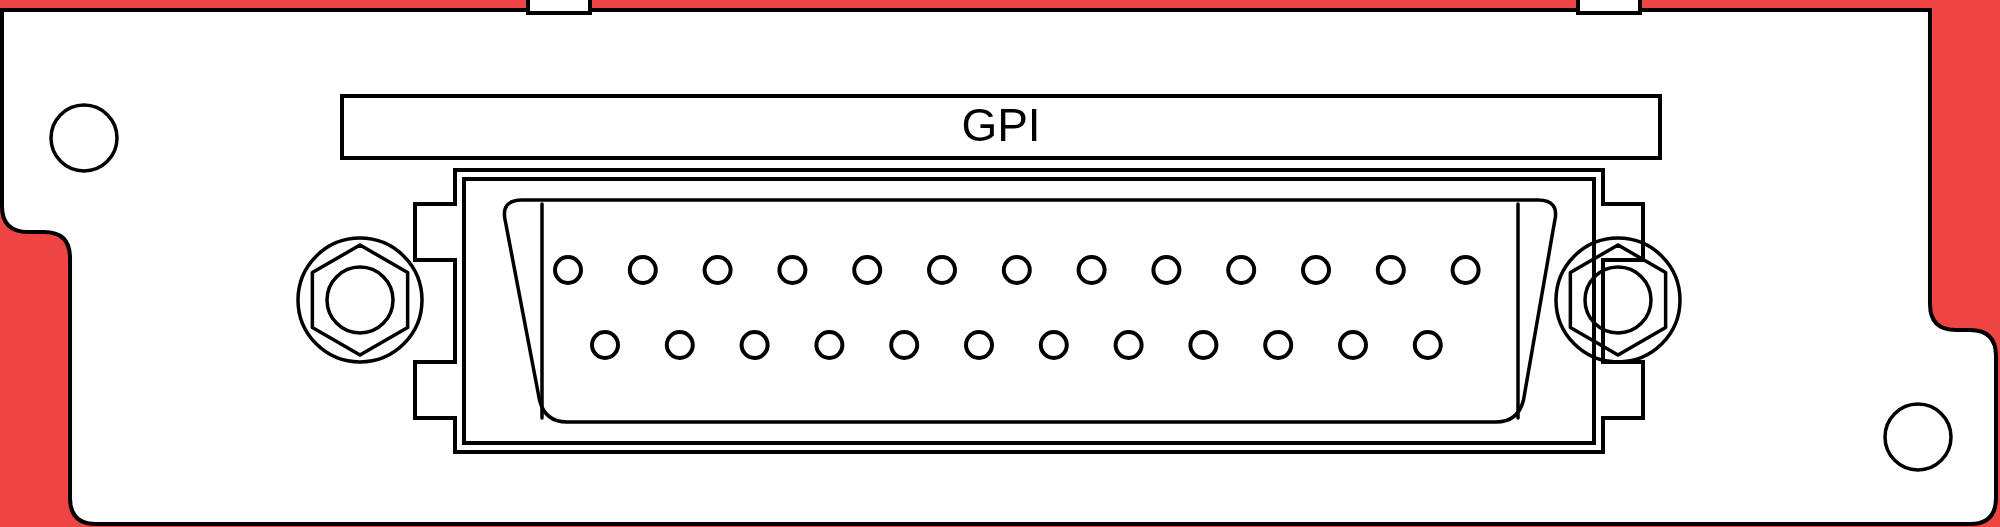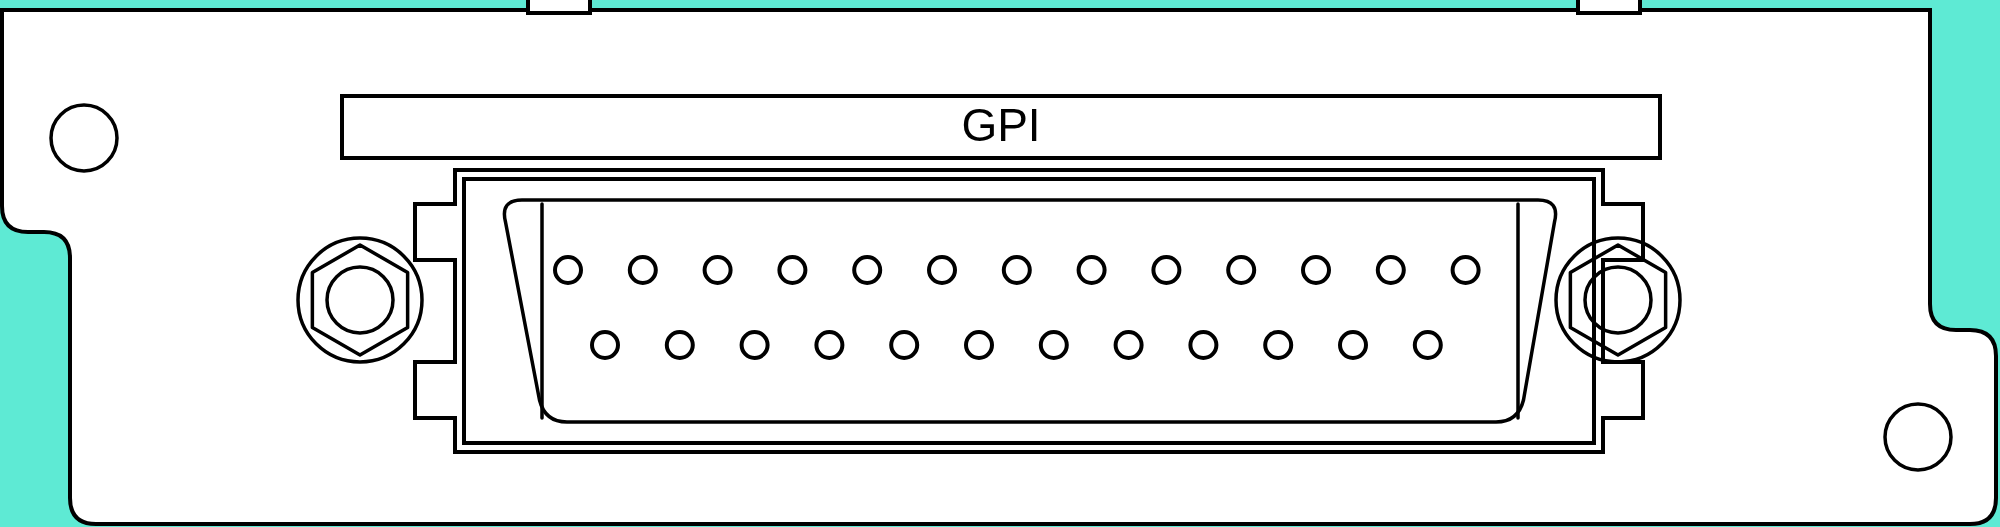--- a/index.html
+++ b/index.html
@@ -8,21 +8,21 @@
     padding: 0;
     background: #ffffff;
   }
   body {
     font-family: "Liberation Sans", sans-serif;
   }
   #stage {
     position: relative;
     width: 2000px;
     height: 527px;
-    background: #5eead4;
+    background: #ef4444;
     overflow: hidden;
   }
   #drawing {
     display: block;
     width: 2000px;
     height: 527px;
   }
   .ln {
     fill: none;
     stroke: #000000;

